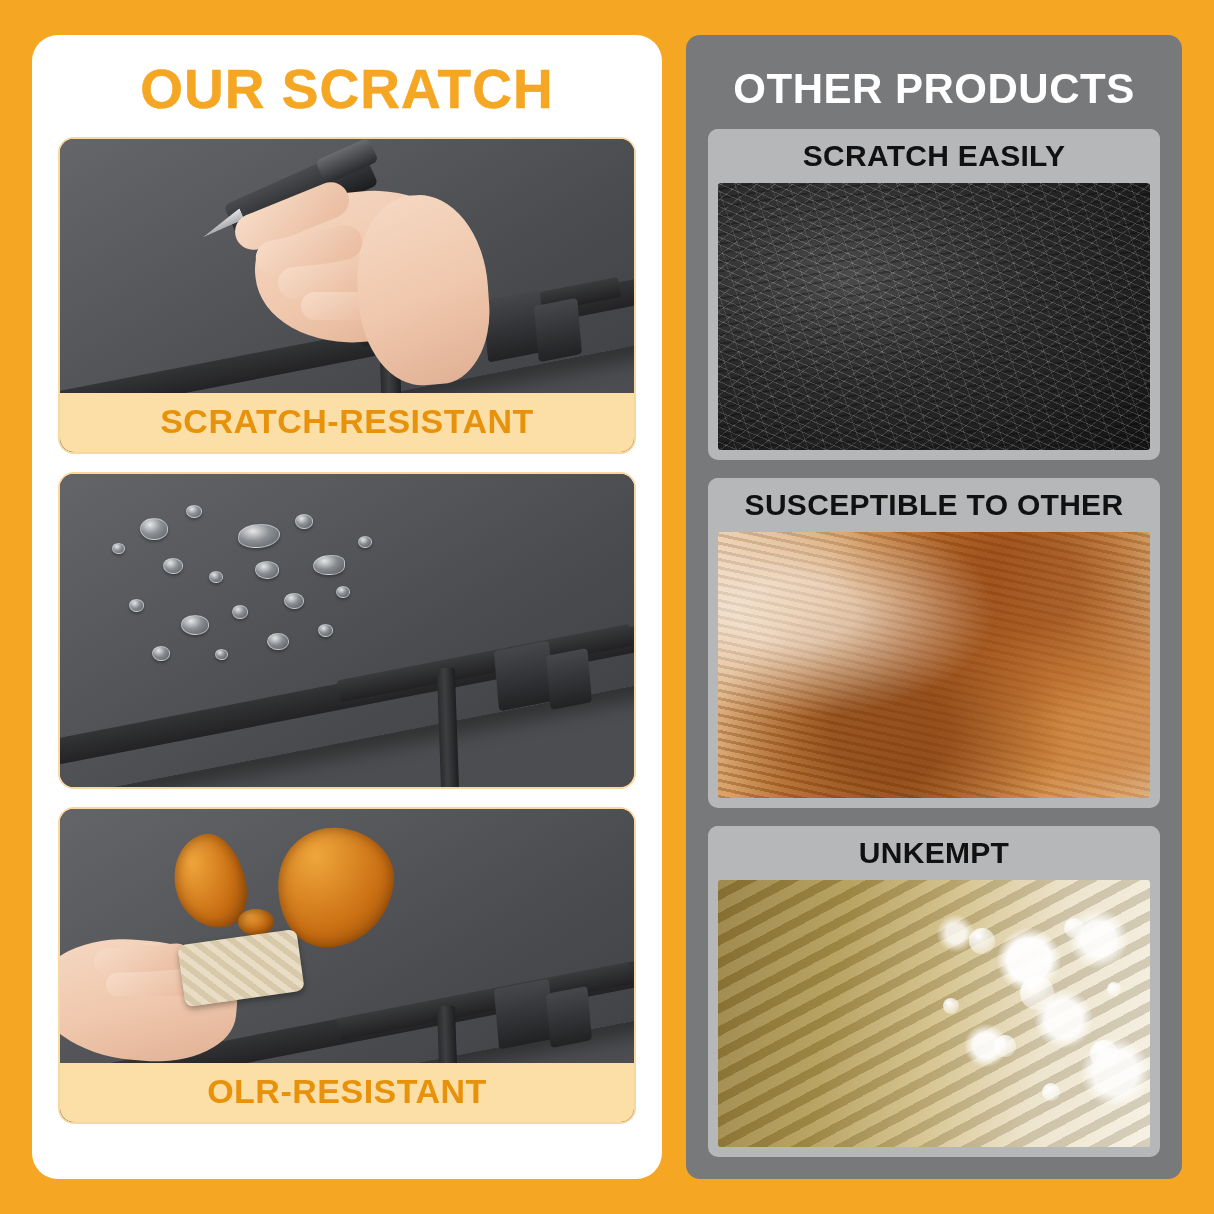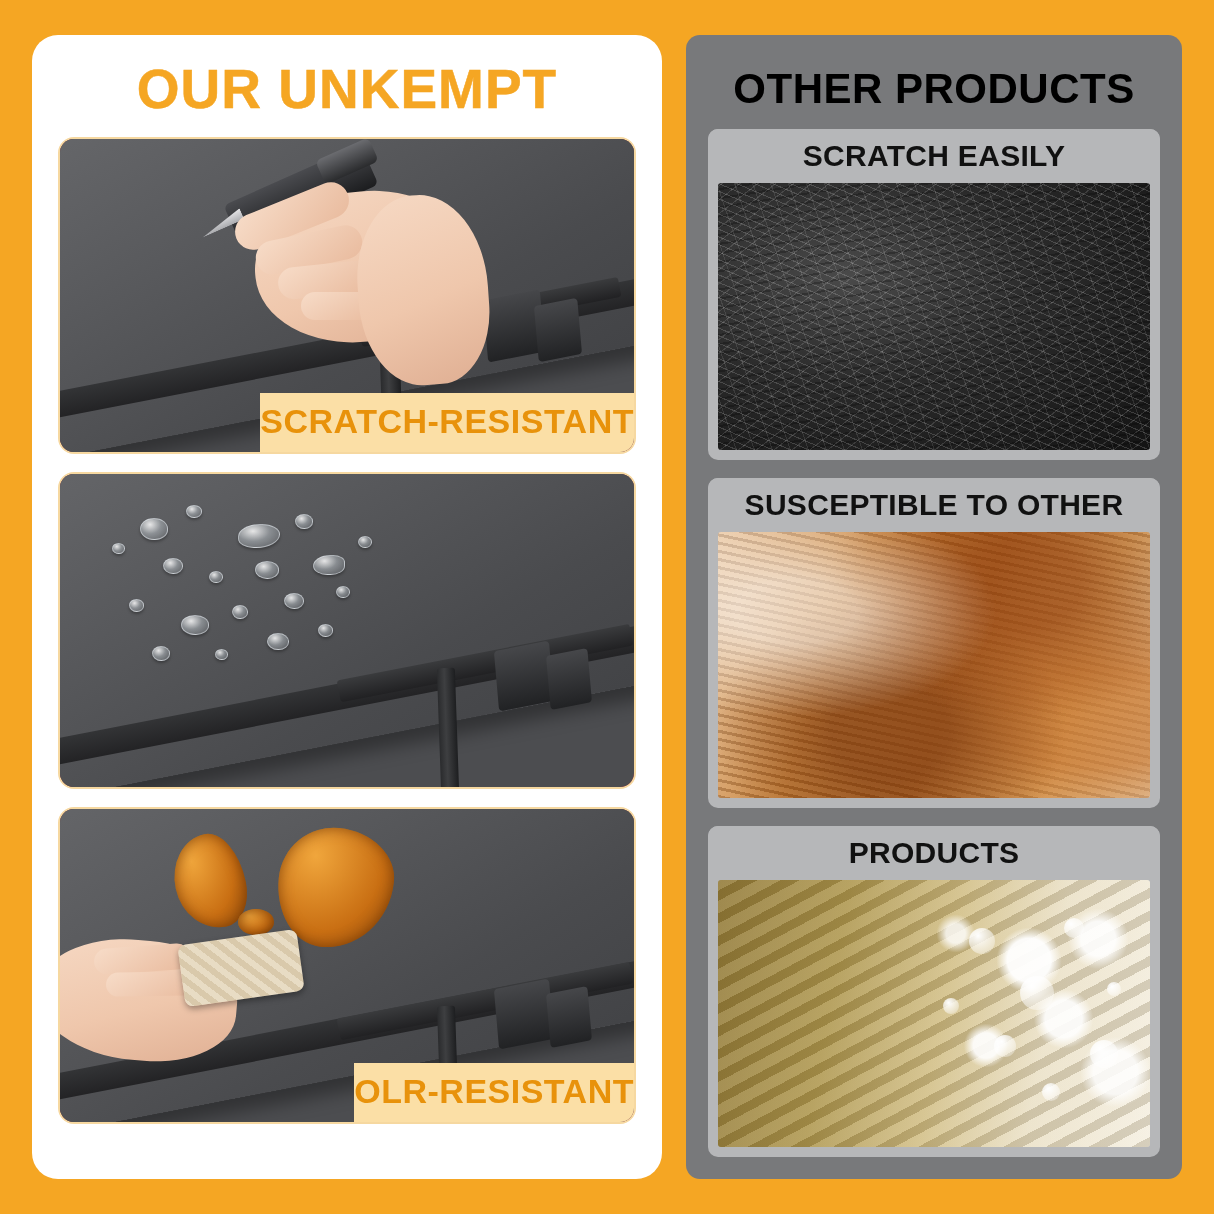--- a/index.html
+++ b/index.html
@@ -49,21 +49,20 @@
     position: relative;
     background: #ef4444;
     border: 2px solid #F6D8A0;
     border-radius: 16px;
     overflow: hidden;
     height: 313px;
     margin-bottom: 18px;
     display: flex;
     flex-direction: column;
     justify-content: flex-end;
-    align-items: flex-end;
   }
   .good-card:last-child { margin-bottom: 0; }
   .good-img {
     position: absolute;
     inset: 0;
     overflow: hidden;
   }
   .good-label {
     position: relative;
     z-index: 5;
@@ -82,21 +81,21 @@
     background: #78797B;
     border-radius: 14px;
     box-sizing: border-box;
     padding: 22px 22px 22px 22px;
     display: flex;
     flex-direction: column;
   }
   .right-title {
     font-size: 42px;
     font-weight: bold;
-    color: #000000;
+    color: #ffffff;
     text-align: center;
     letter-spacing: 0.5px;
     margin: 8px 0 16px 0;
   }
   .bad-card {
     background: #B6B7B9;
     border-radius: 10px;
     overflow: hidden;
     margin-bottom: 18px;
     display: flex;
@@ -244,21 +243,21 @@
     background: radial-gradient(circle at 35% 30%, #ffffff, rgba(255,255,255,0.55) 55%, rgba(255,255,255,0.12) 100%);
   }
 </style>
 </head>
 <body>
 
 <div class="page">
 
   <div class="left-panel">
 
-    <div class="left-title">OUR UNKEMPT</div>
+    <div class="left-title">OUR SCRATCH</div>
 
     <div class="good-card">
       <div class="good-img">
         <div class="desk-scene">
           <div class="desk-top" style="left:-14%; top:-30%; width:132%; height:112%;"></div>
           <div class="desk-edge" style="left:-14%; top:62%; width:132%;"></div>
           <div class="desk-frame-bar" style="left:52%; top:52%; width:46%; height:20px; transform:rotate(-11deg);"></div>
           <div class="bracket" style="left:74%; top:50%; width:58px; height:62px; transform:rotate(-11deg) skewX(-6deg);"></div>
           <div class="bracket" style="left:83%; top:52%; width:44px; height:56px; transform:rotate(-11deg) skewX(-6deg);"></div>
           <div class="desk-leg" style="left:56%; top:56%; width:20px; height:48%; transform:rotate(-2deg);"></div>
@@ -348,21 +347,21 @@
     </div>
 
     <div class="bad-card">
       <div class="bad-label">SUSCEPTIBLE TO OTHER</div>
       <div class="bad-img">
         <div class="tex-rust"></div>
       </div>
     </div>
 
     <div class="bad-card">
-      <div class="bad-label">PRODUCTS</div>
+      <div class="bad-label">UNKEMPT</div>
       <div class="bad-img">
         <div class="tex-oil"></div>
         <div class="bubble" style="left:58%; top:18%; width:26px; height:26px;"></div>
         <div class="bubble" style="left:70%; top:36%; width:34px; height:34px;"></div>
         <div class="bubble" style="left:80%; top:14%; width:20px; height:20px;"></div>
         <div class="bubble" style="left:64%; top:58%; width:22px; height:22px;"></div>
         <div class="bubble" style="left:86%; top:60%; width:28px; height:28px;"></div>
         <div class="bubble" style="left:52%; top:44%; width:16px; height:16px;"></div>
         <div class="bubble" style="left:75%; top:76%; width:18px; height:18px;"></div>
         <div class="bubble" style="left:90%; top:38%; width:14px; height:14px;"></div>

